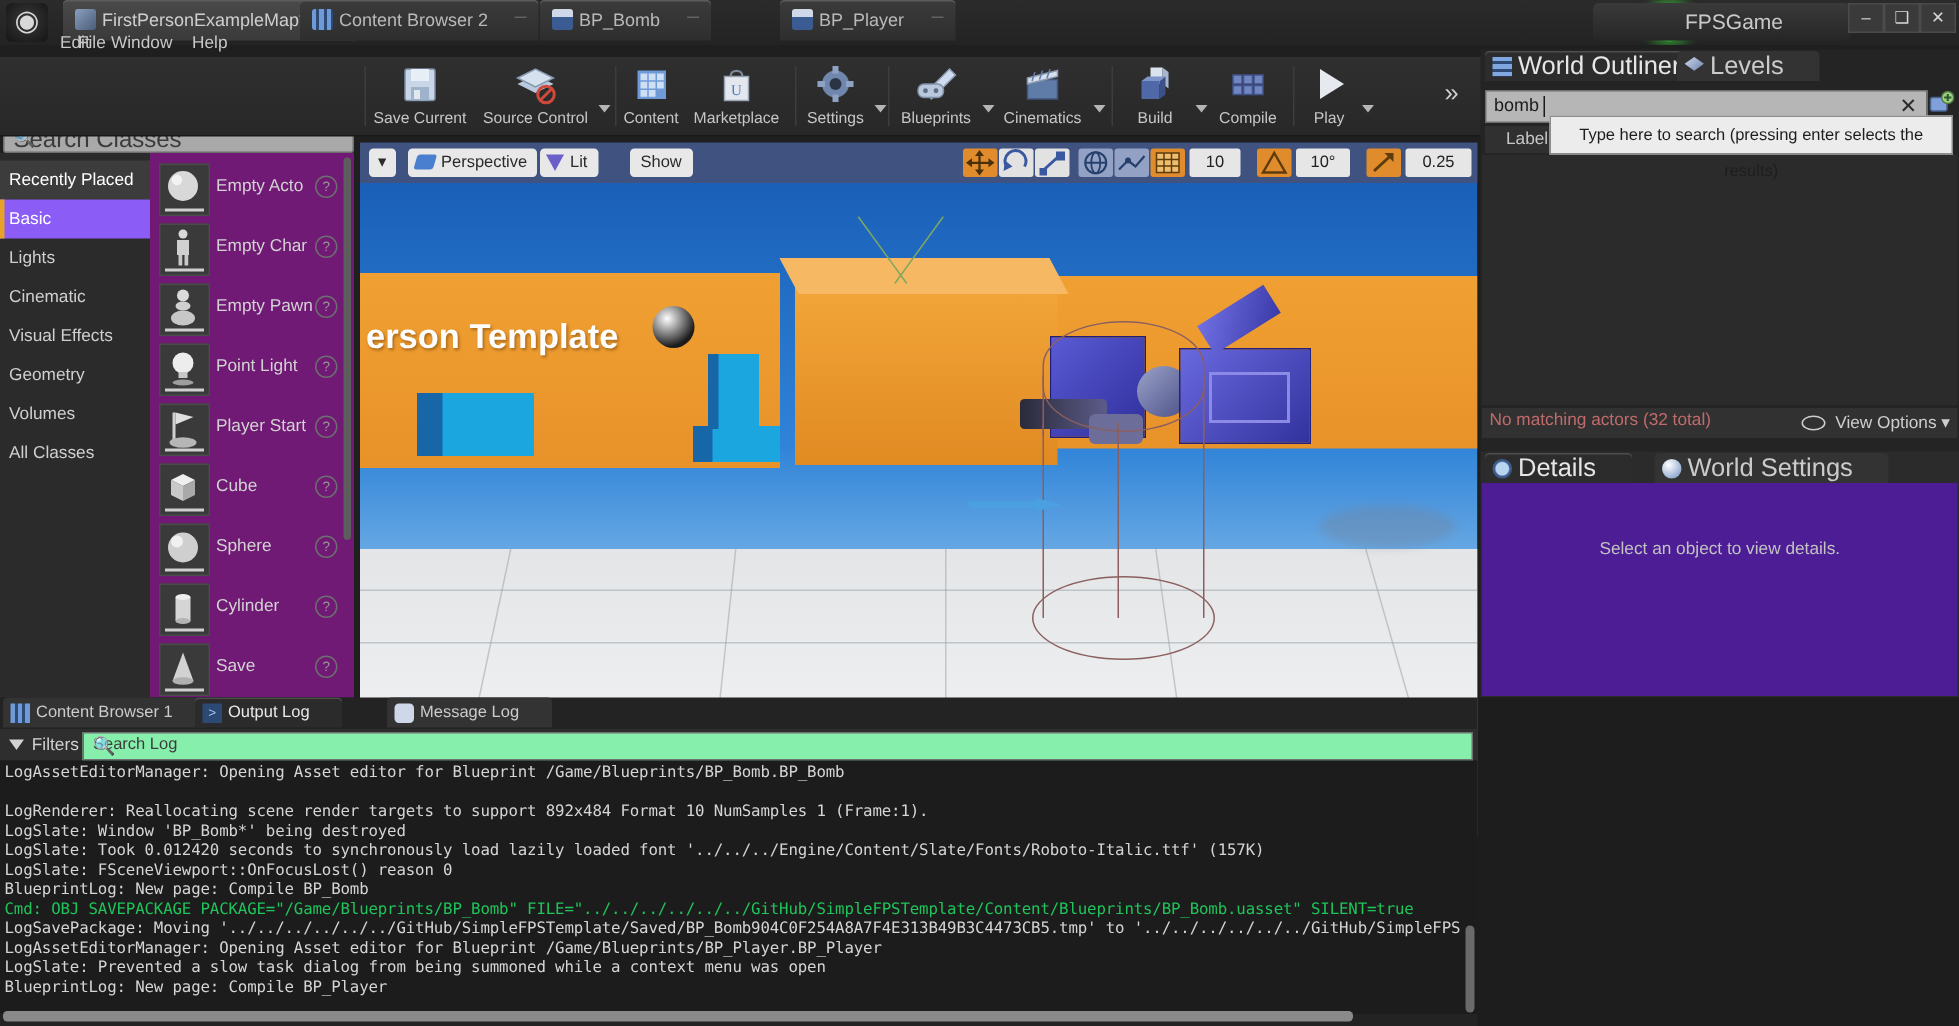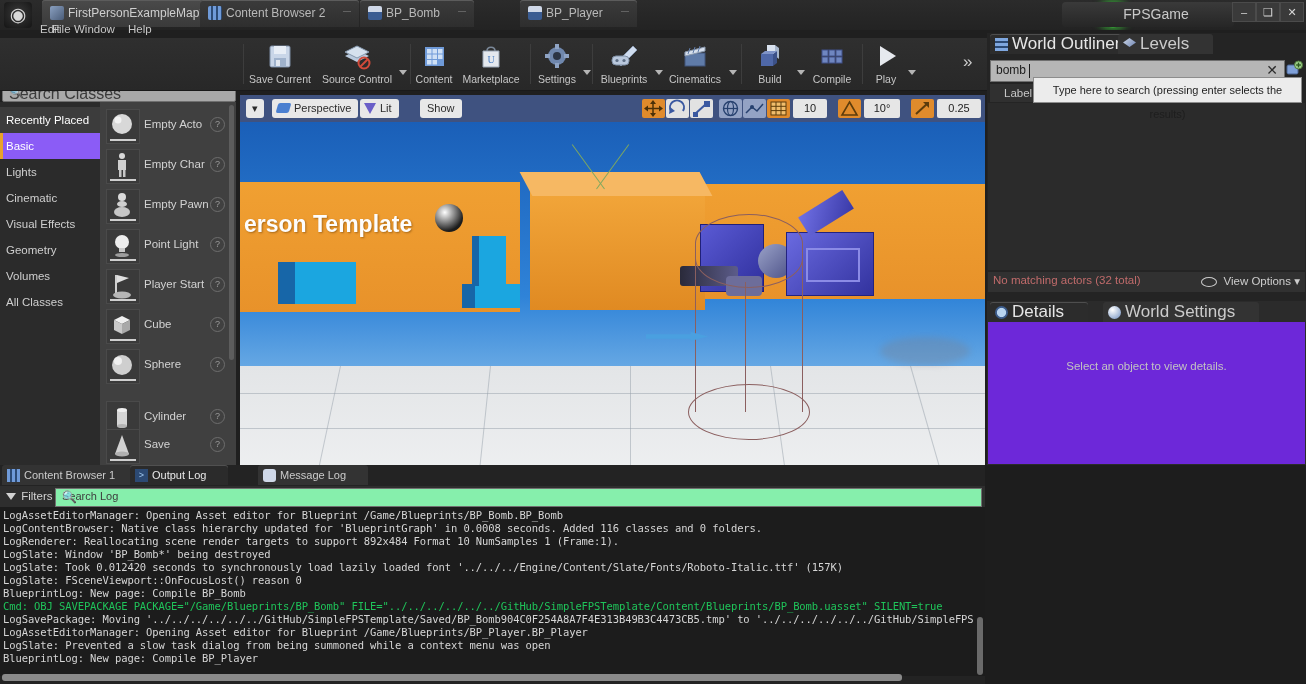--- a/index.html
+++ b/index.html
@@ -54,21 +54,21 @@
   .searchclasses{position:absolute;left:2px;top:82px;width:232px;height:18px;
     background:#a9a9a9;border:1px solid #6f6f6f;border-radius:2px;}
   .searchclasses span{position:absolute;left:6px;top:2px;color:#3b3b3b;font-size:16px;}
   .searchclasses .mag{position:absolute;right:5px;top:2px;color:#3c3c3c;font-size:12px;}
   .placepanel{position:absolute;left:0;top:102px;width:236px;height:363px;background:#262626;}
   .cats{position:absolute;left:0;top:0;width:100px;height:363px;background:#2b2b2b;}
   .cat{position:absolute;left:0;width:100px;height:26px;color:#cfcfcf;font-size:11.5px;
     line-height:26px;padding-left:6px;box-sizing:border-box;}
   .cat.hi{background:#3c3c3c;color:#ffffff;}
   .cat.sel{background:#8b5cf6;color:#ffffff;border-left:3px solid #e8a22a;padding-left:3px;}
-  .assets{position:absolute;left:100px;top:0;width:136px;height:363px;background:#404040;overflow:hidden;}
+  .assets{position:absolute;left:100px;top:0;width:136px;height:363px;background:#701a75;overflow:hidden;}
   .arow{position:absolute;left:0;width:136px;height:40px;}
   .athumb{position:absolute;left:6px;top:3px;width:32px;height:33px;background:#3a3a3a;
     border:1px solid #4a4a4a;}
   .athumb em{position:absolute;left:3px;bottom:2px;width:26px;height:2px;background:#cfcfcf;display:block;}
   .alabel{position:absolute;left:44px;top:12px;color:#d2d2d2;font-size:11.5px;white-space:nowrap;
     width:72px;overflow:hidden;}
   .ahelp{position:absolute;right:11px;top:11px;width:13px;height:13px;border-radius:50%;
     border:1px solid #6d6d6d;color:#9a9a9a;font-size:9px;line-height:12px;text-align:center;}
   .vscroll{position:absolute;right:2px;top:3px;width:5px;height:255px;background:#5d5d5d;border-radius:3px;}
 
@@ -109,21 +109,21 @@
   .woadd{position:absolute;left:1286px;top:60px;width:17px;height:19px;}
   .tooltip{position:absolute;left:1033px;top:77px;width:267px;height:24px;background:#ececec;
     border:1px solid #8d8d8d;color:#1e1e1e;font-size:11px;line-height:24px;text-align:center;}
   .lblhdr{position:absolute;left:990px;top:84px;width:60px;height:18px;background:#303030;
     color:#c6c6c6;font-size:11.5px;line-height:18px;padding-left:14px;box-sizing:border-box;}
   .wobody{position:absolute;left:988px;top:103px;width:317px;height:167px;background:#2b2b2b;}
   .wofoot{position:absolute;left:988px;top:272px;width:317px;height:20px;background:#313131;}
   .wofoot .nomatch{position:absolute;left:5px;top:2px;color:#c06b6b;font-size:11.5px;}
   .wofoot .vopts{position:absolute;right:5px;top:2px;color:#cdcdcd;font-size:11.5px;}
   .dpanel{position:absolute;left:987px;top:301px;width:319px;height:164px;background:#2b2b2b;}
-  .dbody{position:absolute;left:1px;top:21px;width:317px;height:142px;background:#6d28d9;}
+  .dbody{position:absolute;left:1px;top:21px;width:317px;height:142px;background:#4c1d95;}
   .dbody .hint{position:absolute;left:0;right:0;top:38px;text-align:center;color:#c2c2c2;font-size:11.5px;}
 
   
   .bottom{position:absolute;left:0;top:465px;width:985px;height:219px;background:#232323;}
   .btab{position:absolute;top:0;height:20px;background:#333333;color:#cbcbcb;font-size:11px;
     line-height:20px;padding-left:22px;padding-right:22px;border-top-left-radius:3px;
     border-top-right-radius:3px;white-space:nowrap;}
   .btab.act{background:#2b2b2b;color:#e8e8e8;box-shadow:inset 0 1px 0 #505050;}
   .filterbar{position:absolute;left:0;top:21px;width:985px;height:21px;background:#2e2e2e;}
   .filters{position:absolute;left:6px;top:3px;color:#d2d2d2;font-size:11.5px;}
@@ -303,21 +303,21 @@
         <span class="ahelp">?</span>
       </div>
       <div class="arow" style="top:244px;">
         <span class="athumb"><svg width="30" height="31" viewBox="0 0 30 31">
               <circle cx="15" cy="15" r="10" fill="#cfcfcf"></circle>
               <circle cx="11" cy="11" r="4" fill="#f0f0f0"></circle>
             </svg><em></em></span>
         <span class="alabel">Sphere</span>
         <span class="ahelp">?</span>
       </div>
-      <div class="arow" style="top:296px;">
+      <div class="arow" style="top:284px;">
         <span class="athumb"><svg width="30" height="31" viewBox="0 0 30 31">
               <rect x="10" y="8" width="10" height="16" fill="#d5d5d5"></rect>
               <ellipse cx="15" cy="8" rx="5" ry="2" fill="#efefef"></ellipse>
               <ellipse cx="15" cy="24" rx="5" ry="2" fill="#b4b4b4"></ellipse>
             </svg><em></em></span>
         <span class="alabel">Cylinder</span>
         <span class="ahelp">?</span>
       </div>
       <div class="arow" style="top:324px;">
         <span class="athumb"><svg width="30" height="31" viewBox="0 0 30 31">
@@ -721,21 +721,20 @@
         <span>▾</span>
       </span>
       <div class="logsearch">
         <span>Search Log</span>
         <span class="mag">🔍</span>
       </div>
     </div>
 
     <div class="logbox">
       <div class="logline" style="top:2px;">LogAssetEditorManager: Opening Asset editor for Blueprint /Game/Blueprints/BP_Bomb.BP_Bomb</div>
-      <div class="logline" style="top:15px;">LogContentBrowser: Native class hierarchy updated for 'BlueprintGraph' in 0.0008 seconds. Added 116 classes and 0 folders.</div>
       <div class="logline" style="top:28px;">LogRenderer: Reallocating scene render targets to support 892x484 Format 10 NumSamples 1 (Frame:1).</div>
       <div class="logline" style="top:41px;">LogSlate: Window 'BP_Bomb*' being destroyed</div>
       <div class="logline" style="top:54px;">LogSlate: Took 0.012420 seconds to synchronously load lazily loaded font '../../../Engine/Content/Slate/Fonts/Roboto-Italic.ttf' (157K)</div>
       <div class="logline" style="top:67px;">LogSlate: FSceneViewport::OnFocusLost() reason 0</div>
       <div class="logline" style="top:80px;">BlueprintLog: New page: Compile BP_Bomb</div>
       <div class="logline g" style="top:93px;">Cmd: OBJ SAVEPACKAGE PACKAGE="/Game/Blueprints/BP_Bomb" FILE="../../../../../../GitHub/SimpleFPSTemplate/Content/Blueprints/BP_Bomb.uasset" SILENT=true</div>
       <div class="logline" style="top:106px;">LogSavePackage: Moving '../../../../../../GitHub/SimpleFPSTemplate/Saved/BP_Bomb904C0F254A8A7F4E313B49B3C4473CB5.tmp' to '../../../../../../GitHub/SimpleFPS</div>
       <div class="logline" style="top:119px;">LogAssetEditorManager: Opening Asset editor for Blueprint /Game/Blueprints/BP_Player.BP_Player</div>
       <div class="logline" style="top:132px;">LogSlate: Prevented a slow task dialog from being summoned while a context menu was open</div>
       <div class="logline" style="top:145px;">BlueprintLog: New page: Compile BP_Player</div>

